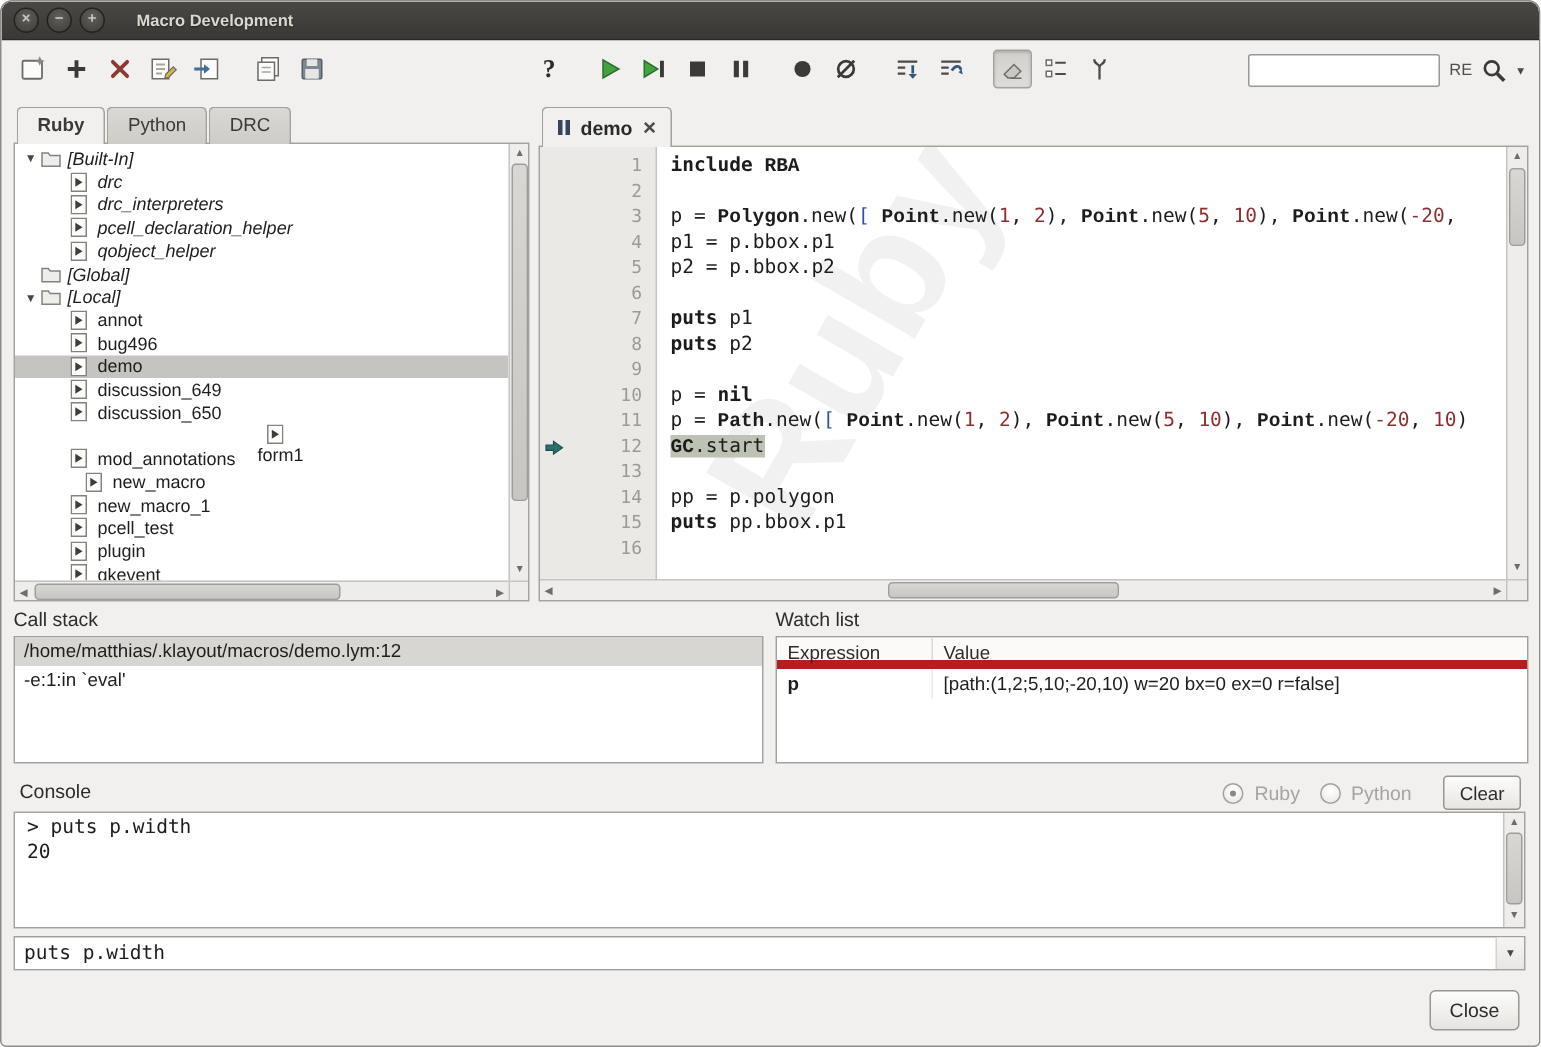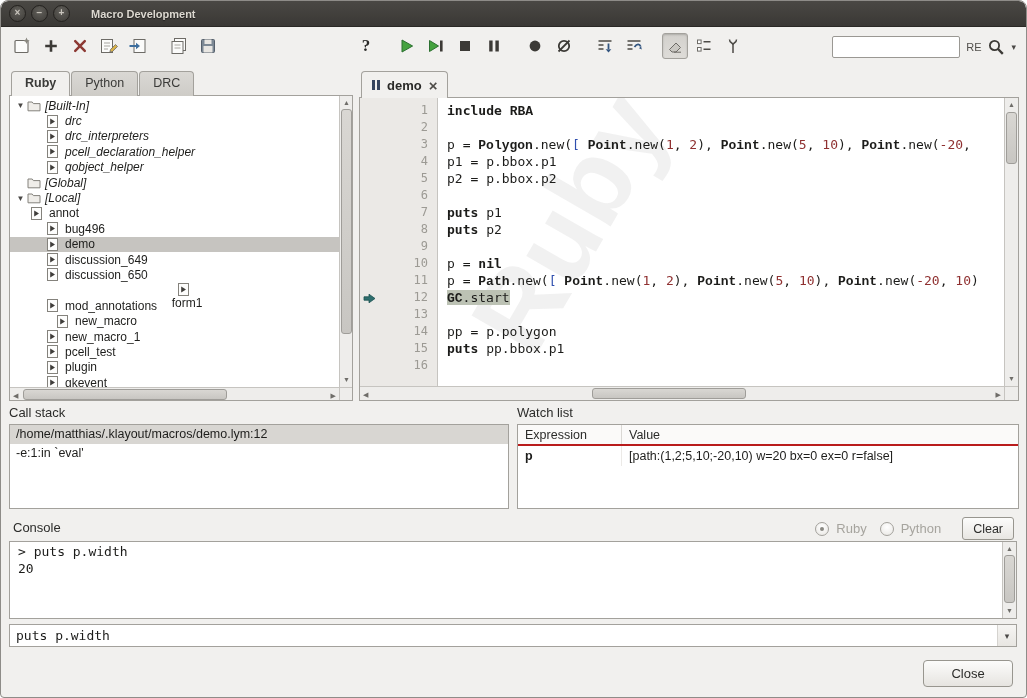--- a/index.html
+++ b/index.html
@@ -106,21 +106,21 @@
   .callstack { position:absolute; left:8px; top:404px; width:500px; height:104px; }
   .watch { position:absolute; left:516px; top:404px; width:502px; height:104px; }
   .section-label { font-size:13px; color:#2c2c2a; }
   .cs-box { position:absolute; left:0; top:19px; right:0; bottom:0; background:#fff;
             border:1px solid #a3a19c; overflow:hidden; }
   .cs-item { height:19px; line-height:19px; padding:0 6px; font-size:12.5px; color:#1e1e1c;
              white-space:nowrap; }
   .cs-item.selected { background:#d8d6d2; }
   .watch-box { position:absolute; left:0; top:19px; right:0; bottom:0; background:#fff;
                border:1px solid #a3a19c; overflow:hidden; }
-  .watch-header { display:flex; height:21px; border-bottom:2px solid #b91c1c; background:#fbfaf9; }
+  .watch-header { display:flex; height:21px; border-bottom:6px solid #b91c1c; background:#fbfaf9; }
   .wh-cell { font-size:12.5px; color:#2c2c2a; line-height:21px; padding:0 7px; }
   .wh-expr { width:104px; border-right:1px solid #dad8d4; }
   .watch-row { display:flex; height:20px; line-height:20px; font-size:12.5px; color:#1e1e1c; }
   .w-expr { width:104px; padding:0 7px; font-weight:bold; border-right:1px solid #eceae7; flex:none; }
   .w-val { padding:0 7px; white-space:nowrap; }
 
   
   .console-label-row { position:absolute; left:12px; top:516px; right:12px; height:24px; }
   .console-title { position:absolute; left:0; top:3px; font-size:13px; color:#2c2c2a; }
   .console-controls { position:absolute; right:0; top:0; display:flex; align-items:center; gap:7px; }
@@ -140,21 +140,21 @@
   .console-input-wrap { position:absolute; left:8px; top:623px; right:9px; height:23px;
                         background:#fff; border:1px solid #a3a19c; }
   .console-input { position:absolute; left:0; top:0; right:20px; height:100%; border:none;
                    outline:none; padding:0 6px; font:13px "DejaVu Sans Mono",monospace;
                    color:#1c1c1a; background:transparent; }
   .combo-arrow { position:absolute; right:0; top:0; width:19px; height:100%; display:flex;
                  align-items:center; justify-content:center; font-size:9px; color:#4a4846;
                  border-left:1px solid #d5d3cf; background:linear-gradient(#f6f5f3,#e8e6e2); }
 
   
-  .footer-close { position:absolute; right:13px; top:659px; width:90px; height:27px;
+  .footer-close { position:absolute; right:13px; top:659px; width:60px; height:27px;
                   background:linear-gradient(#fcfcfb,#e6e4e0); border:1px solid #98968f;
                   border-radius:4px; font-size:13px; color:#2c2c2a; font-family:inherit; }
 </style>
 </head>
 <body>
 
 <div class="window">
 
   <div class="titlebar">
     <div class="win-btn">×</div>
@@ -369,21 +369,21 @@
           </div>
           <div class="tree-row italic" style="padding-left: 4px;">
             <span class="expander">▼</span>
             <span class="tree-ico">
               <svg width="14" height="12" viewBox="0 0 14 12">
                 <path d="M1 2 h4.2 l1.2 1.6 H13 V10.8 H1 Z" fill="#efede9" stroke="#84827c"></path>
               </svg>
             </span>
             <span class="tree-label">[Local]</span>
           </div>
-          <div class="tree-row" style="padding-left: 8px;">
+          <div class="tree-row" style="padding-left: 24px;">
             <span class="expander"></span>
             <span class="tree-ico">
               <svg width="11" height="13" viewBox="0 0 11 13">
                 <rect x="0.5" y="0.5" width="10" height="12" fill="#fdfdfc" stroke="#84827c"></rect>
                 <path d="M3.2 3.5 L8 6.5 L3.2 9.5 Z" fill="#3f3d3a"></path>
               </svg>
             </span>
             <span class="tree-label">annot</span>
           </div>
           <div class="tree-row" style="padding-left: 24px;">

